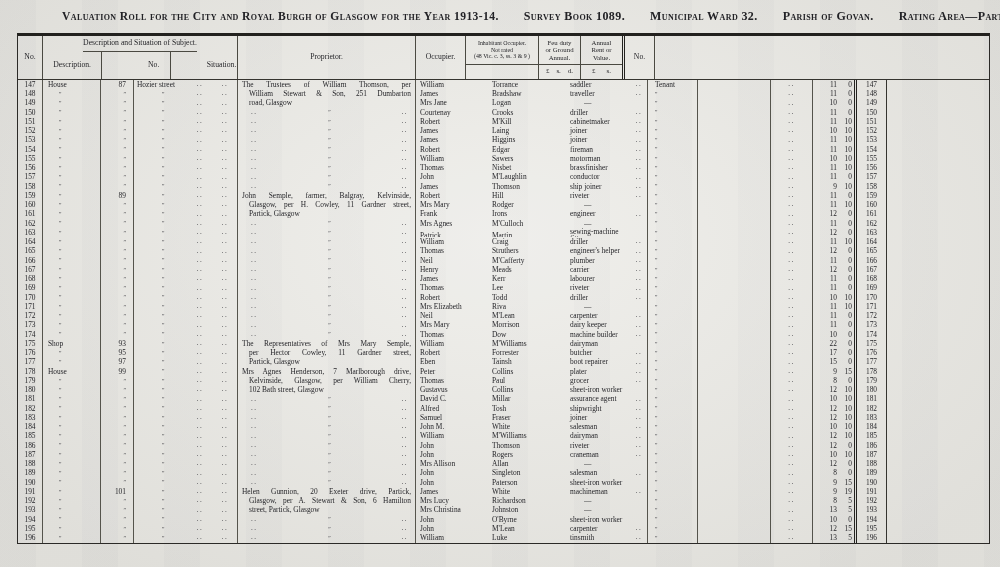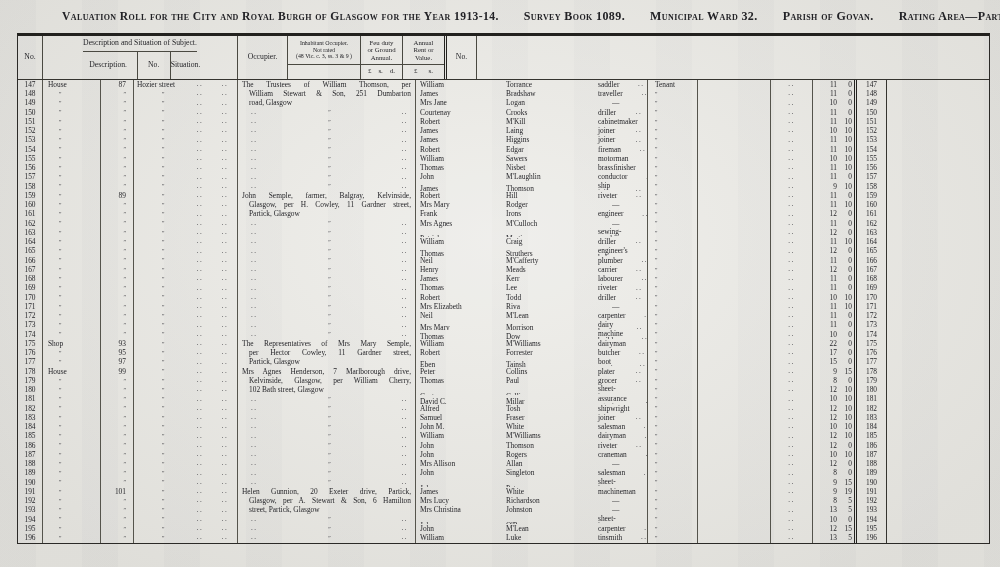--- a/index.html
+++ b/index.html
@@ -32,21 +32,21 @@
     box-sizing:border-box;
   }
   
   .thead{display:flex;height:43px;border-bottom:1.2px solid #35342f;font-size:7.7px;line-height:1.1;}
   .hcell{border-right:1px solid #4a4941;display:flex;align-items:center;justify-content:center;text-align:center;box-sizing:border-box;}
   .w-nol{width:25px;} .w-dg{width:195px;} .w-prop{width:178px;} .w-ten{width:232px;}
   .w-ocp{width:50px;} .w-inh{width:73px;} .w-feu{width:42px;} .w-ann{width:41px;}
   .w-nor{width:33px;border-left:3px double #23221f;} .w-rem{flex:1;border-right:none;}
   .dg{display:flex;flex-direction:column;padding:0;}
   .dg-title{height:15px;border-bottom:1px solid #4a4941;display:flex;align-items:center;justify-content:center;}
-  .dg-sub{flex:1;display:flex;}
+  .dg-sub{flex:1;display:flex;gap:36px;}
   .dg-sub > div{display:flex;align-items:center;justify-content:center;box-sizing:border-box;}
   .dg-s1{width:58px;border-right:1px solid #4a4941;}
   .dg-s2{width:33px;border-right:1px solid #4a4941;}
   .dg-s3{flex:1;}
   .u3{display:flex;flex-direction:column;padding:0;align-items:stretch;}
   .u3 .lab{height:28px;border-bottom:1px solid #4a4941;display:flex;flex-direction:column;align-items:center;justify-content:center;line-height:1.12;}
   .u3 .units{flex:1;display:flex;align-items:center;justify-content:space-evenly;font-size:7px;}
   .f68{font-size:6.8px;} .f58{font-size:5.9px;}
   
   .tbody{font-size:7.4px;line-height:1;}
@@ -55,21 +55,21 @@
   .ct-c{justify-content:center;}
   .c-desc{padding-left:5px;} .c-desc.isdit{padding-left:16px;}
   .c-sno{justify-content:flex-end;padding-right:7px;}
   .c-sit{display:grid;grid-template-columns:1fr 26px 24px;align-items:center;font-family:Liberation Serif, serif;}
   .sit-t{padding-left:3px;} .c-sit .dt{padding-left:28px;}
   .c-prop{padding:0 4px;}
   .c-prop.pdit{display:flex;justify-content:space-between;padding:0 7px 0 13px;}
   .pt{display:block;width:100%;white-space:nowrap;}
   .pt.pi{padding-left:7px;box-sizing:border-box;}
   .pt.pj{text-align:justify;text-align-last:justify;}
-  .c-ten{display:grid;grid-template-columns:72px 78px 1fr 16px;align-items:center;padding-left:4px;gap:14px;}
+  .c-ten{display:grid;grid-template-columns:72px 78px 1fr 16px;align-items:center;padding-left:4px;}
   .toc.dash{text-indent:14px;}
   .c-ocp{padding-left:7px;}
   .c-inh{}
   .c-feu{justify-content:center;}
   .c-ann{display:grid;grid-template-columns:1fr 15px;align-items:center;border-right:none;padding-right:2px;}
   .ap,.as{text-align:right;}
   .c-nor{border-left:3px double #23221f;border-right:1px solid #35342f;}
   .c-rem{border-right:none;}
   .dt{font-size:6.2px;color:#3b3b40;}
   .dots{letter-spacing:1.5px;color:#34343a;font-size:7px;text-align:center;}
@@ -96,20 +96,21 @@
 
       <div class="hcell w-dg dg">
         <div class="dg-title">Description and Situation of Subject.</div>
         <div class="dg-sub">
           <div class="dg-s1">Description.</div>
           <div class="dg-s2">No.</div>
           <div class="dg-s3">Situation.</div>
         </div>
       </div>
 
+      <div class="hcell w-prop">Proprietor.</div>
       <div class="hcell w-ocp">Occupier.</div>
 
       <div class="hcell w-inh u3">
         <div class="lab f58">
           <span>Inhabitant Occupier.</span>
           <span>Not rated</span>
           <span>(48 Vic. c. 3, ss. 3 &amp; 9 )</span>
         </div>
         <div class="units"></div>
       </div>

